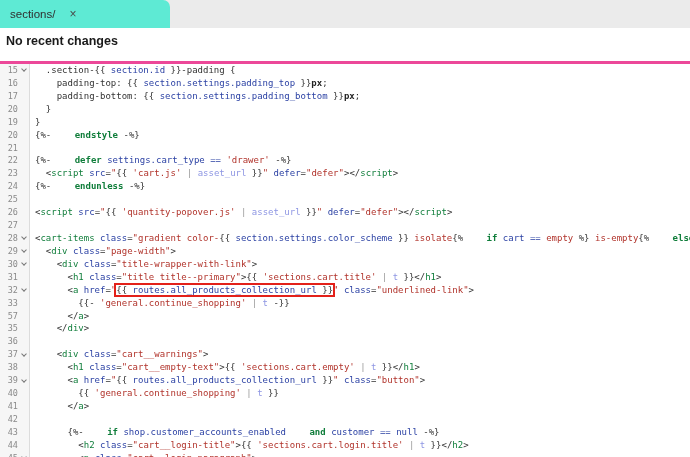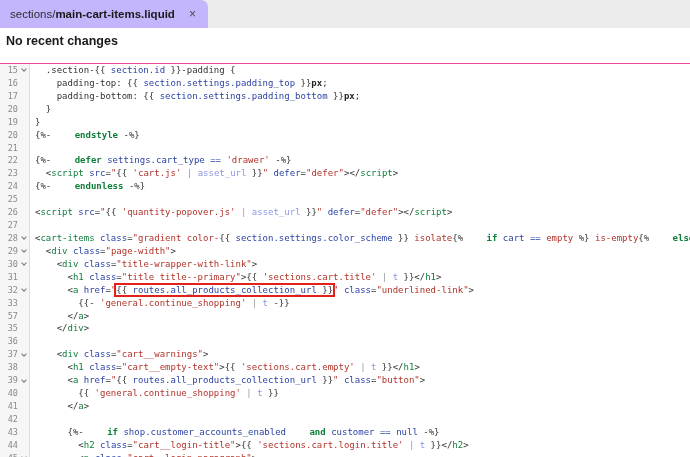--- a/index.html
+++ b/index.html
@@ -1,28 +1,28 @@
 <!DOCTYPE html>
 <html style="--c-plain: #333333; --c-keyword: #0f7d3a; --c-tag: #0f7d3a; --c-attr: #2c42a4; --c-variable: #2c42a4; --c-string: #b1332b; --c-filter: #8e96e3; --c-pipe: #999999; --c-unit: #222222; --c-highlight: #e3211a;"><head>
 <meta charset="utf-8">
 <style>
   * { margin:0; padding:0; box-sizing:border-box; }
   html,body { width:690px; height:457px; overflow:hidden; background:#fff;
     font-family:"Liberation Sans", sans-serif; }
 
   
   .tabbar { height:28px; background:#ebebeb; display:flex; align-items:stretch; }
-  .tab { background:#c4b5fd; display:flex; align-items:center; padding:0 12px 0 10px;
+  .tab { background:#5eead4; display:flex; align-items:center; padding:0 12px 0 10px;
     border-radius:0 7px 0 0; min-width:170px; }
   .tab-path { font-size:11.5px; color:#303030; }
   .tab-file { font-size:11.5px; font-weight:bold; color:#1a1a1a; }
   .tab-close { margin-left:14px; font-size:12px; color:#4a4a4a; line-height:1; cursor:pointer; }
 
   
-  .info { background:#fff; padding:5px 0 0 6px; height:36px; border-bottom:1px solid #ec4899; }
+  .info { background:#fff; padding:5px 0 0 6px; height:36px; border-bottom:3px solid #ec4899; }
   .info-title { font-size:12.5px; font-weight:bold; color:#1a1a1a; line-height:16px; }
   .info-sub { font-size:11.5px; color:#2e2e2e; line-height:14px;margin-top:26px; }
 
   
   .editor { height:393px; overflow:hidden; position:relative; background:#fff; }
   .gutter-strip { position:absolute; left:0; top:0; bottom:0; width:30px;
     background:#f6f6f6; border-right:1px solid #dcdcdc; }
   .code-line { position:relative; display:flex; height:12.93px;
     font-family:"DejaVu Sans Mono", monospace; font-size:9px; line-height:12.93px; }
   .gutter { flex:0 0 30px; width:30px; display:flex; align-items:center; z-index:1; }
@@ -42,21 +42,20 @@
   .tk-o { color:var(--c-pipe); }
   .tk-b { color:var(--c-unit); font-weight:bold;margin-top:24px; }
   .redbox { outline:2px solid var(--c-highlight); outline-offset:0px; }
 </style>
 </head>
 <body>
 
 <div class="tabbar">
   <div class="tab">
     <span class="tab-path">sections/</span>
-      <span class="tab-file">main-cart-items.liquid</span>
     <span class="tab-close">×</span>
   </div>
 </div>
 
 <div class="info">
   <div class="info-title">No recent changes</div>
   <div class="info-sub">File does not have any other versions</div>
 </div>
 
 <div class="editor">

